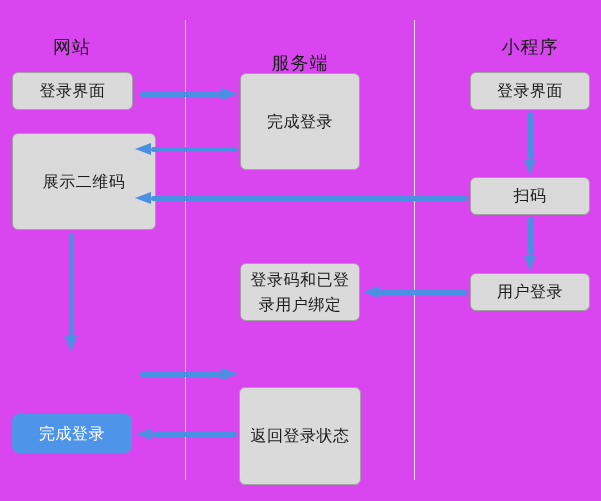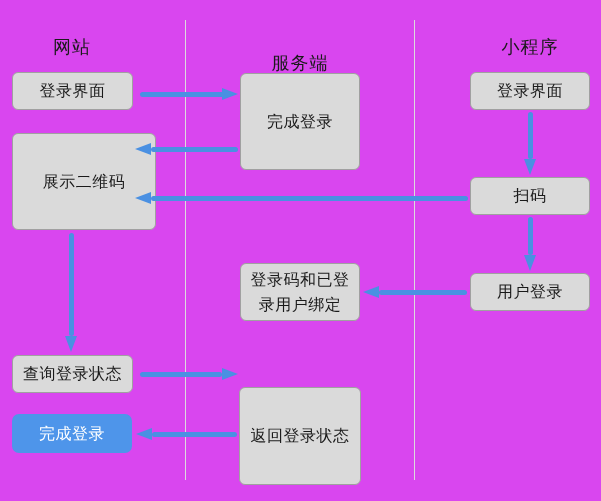--- a/index.html
+++ b/index.html
@@ -105,23 +105,20 @@
   <div class="lane-header" style="left:12px;">网站</div>
   <div class="lane-header" style="left:240px;margin-top:16px;">服务端</div>
   <div class="lane-header" style="left:470px;">小程序</div>
 
   <div class="node" style="left:12px;top:72px;width:121px;height:38px;">
     <span>登录界面</span>
   </div>
   <div class="node" style="left:12px;top:133px;width:144px;height:97px;">
     <span>展示二维码</span>
   </div>
-  <div class="node" style="left:12px;top:355px;width:121px;height:38px;">
-    <span>查询登录状态</span>
-  </div>
   <div class="node blue" style="left:12px;top:414px;width:120px;height:39px;justify-content:center;">
     <span>完成登录</span>
   </div>
 
   <div class="node" style="left:240px;top:73px;width:120px;height:97px;">
     <span>完成登录</span>
   </div>
   <div class="node" style="left:240px;top:263px;width:120px;height:58px;line-height:25px;">
     <span>登录码和已登录用户绑定</span>
   </div>

